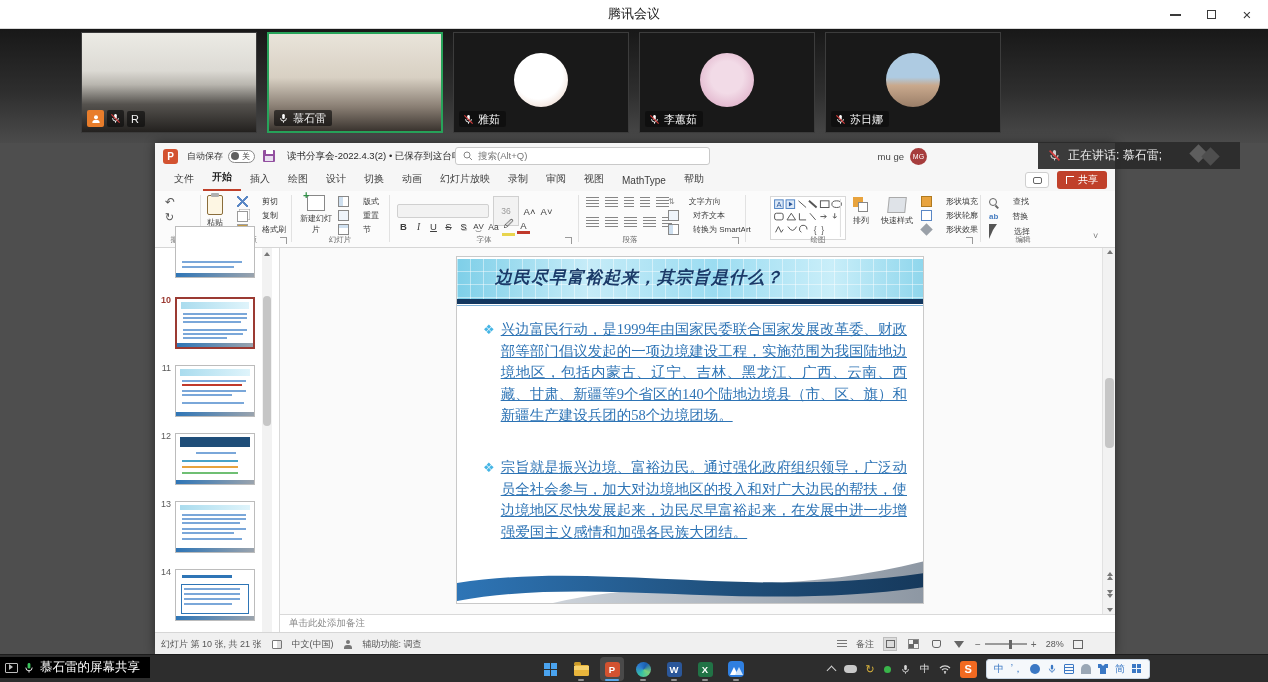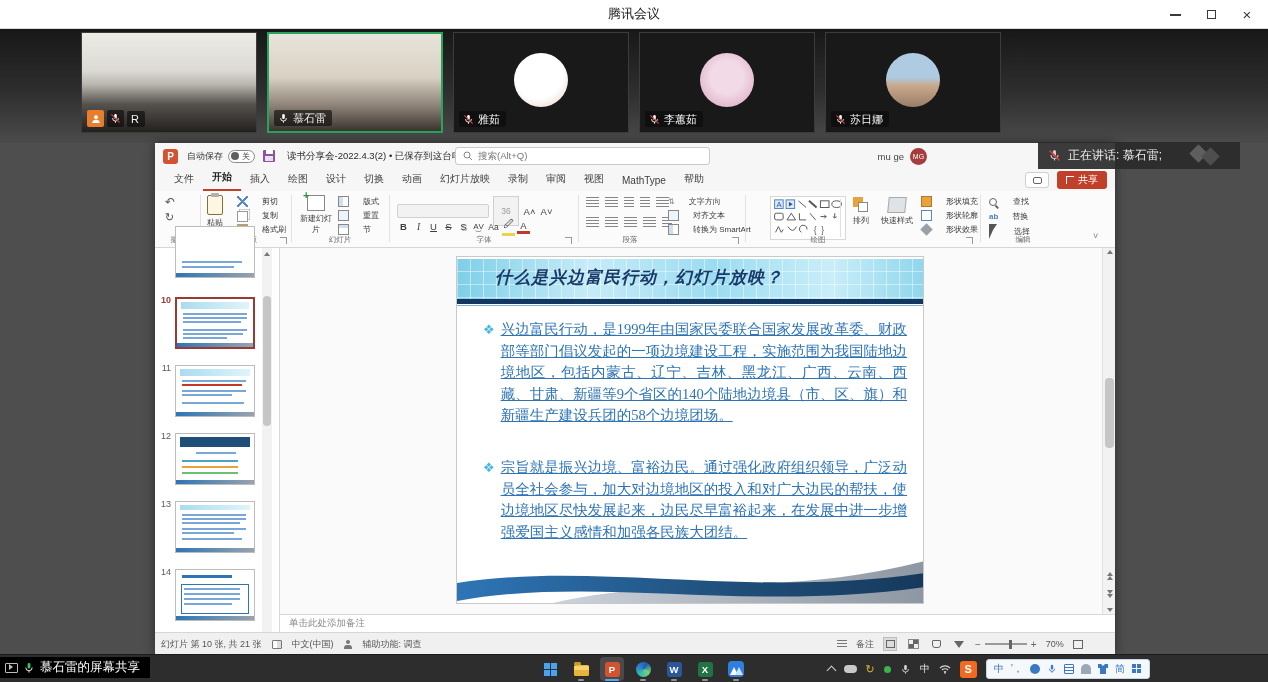--- a/index.html
+++ b/index.html
@@ -635,21 +635,21 @@
             <div class="arrowbox" style="top:0;">
                 <i class="tri-up"></i>
               </div>
             <div class="ps-thumb" style="top:48px;height:130px;"></div>
           </div>
         </div>
 
         <div class="canvas">
           <div class="slide">
             <div class="banner"></div>
-            <div class="slide-title">什么是兴边富民行动，幻灯片放映？</div>
+            <div class="slide-title">边民尽早富裕起来，其宗旨是什么？</div>
             <div class="navy-band"></div>
               <div class="navy-band2"></div>
             <div class="bullet-block" style="top:62px;">
               <span class="bullet">❖</span>
               <span class="btext">兴边富民行动，是1999年由国家民委联合国家发展改革委、财政部等部门倡议发起的一项边境建设工程，实施范围为我国陆地边境地区，包括内蒙古、辽宁、吉林、黑龙江、广西、云南、西藏、甘肃、新疆等9个省区的140个陆地边境县（市、区、旗）和新疆生产建设兵团的58个边境团场。</span>
             </div>
             <div class="bullet-block" style="top:200px;">
               <span class="bullet">❖</span>
               <span class="btext">宗旨就是振兴边境、富裕边民。通过强化政府组织领导，广泛动员全社会参与，加大对边境地区的投入和对广大边民的帮扶，使边境地区尽快发展起来，边民尽早富裕起来，在发展中进一步增强爱国主义感情和加强各民族大团结。</span>
             </div>
@@ -717,21 +717,21 @@
           <span class="viewbtn">
               <i class="vb4"></i>
             </span>
           <span class="zoomslider">
             <span class="zminus">−</span>
               <span class="ztrack">
                 <span class="zknob"></span>
               </span>
               <span class="zplus">+</span>
           </span>
-          <span>70%</span>
+          <span>28%</span>
           <span class="ic-fit"></span>
         </div>
       </div>
     </div>
 
     <div class="taskbar">
       <div class="tb-center">
         <div class="tbi">
             <span class="ic-start">
               <i></i>

